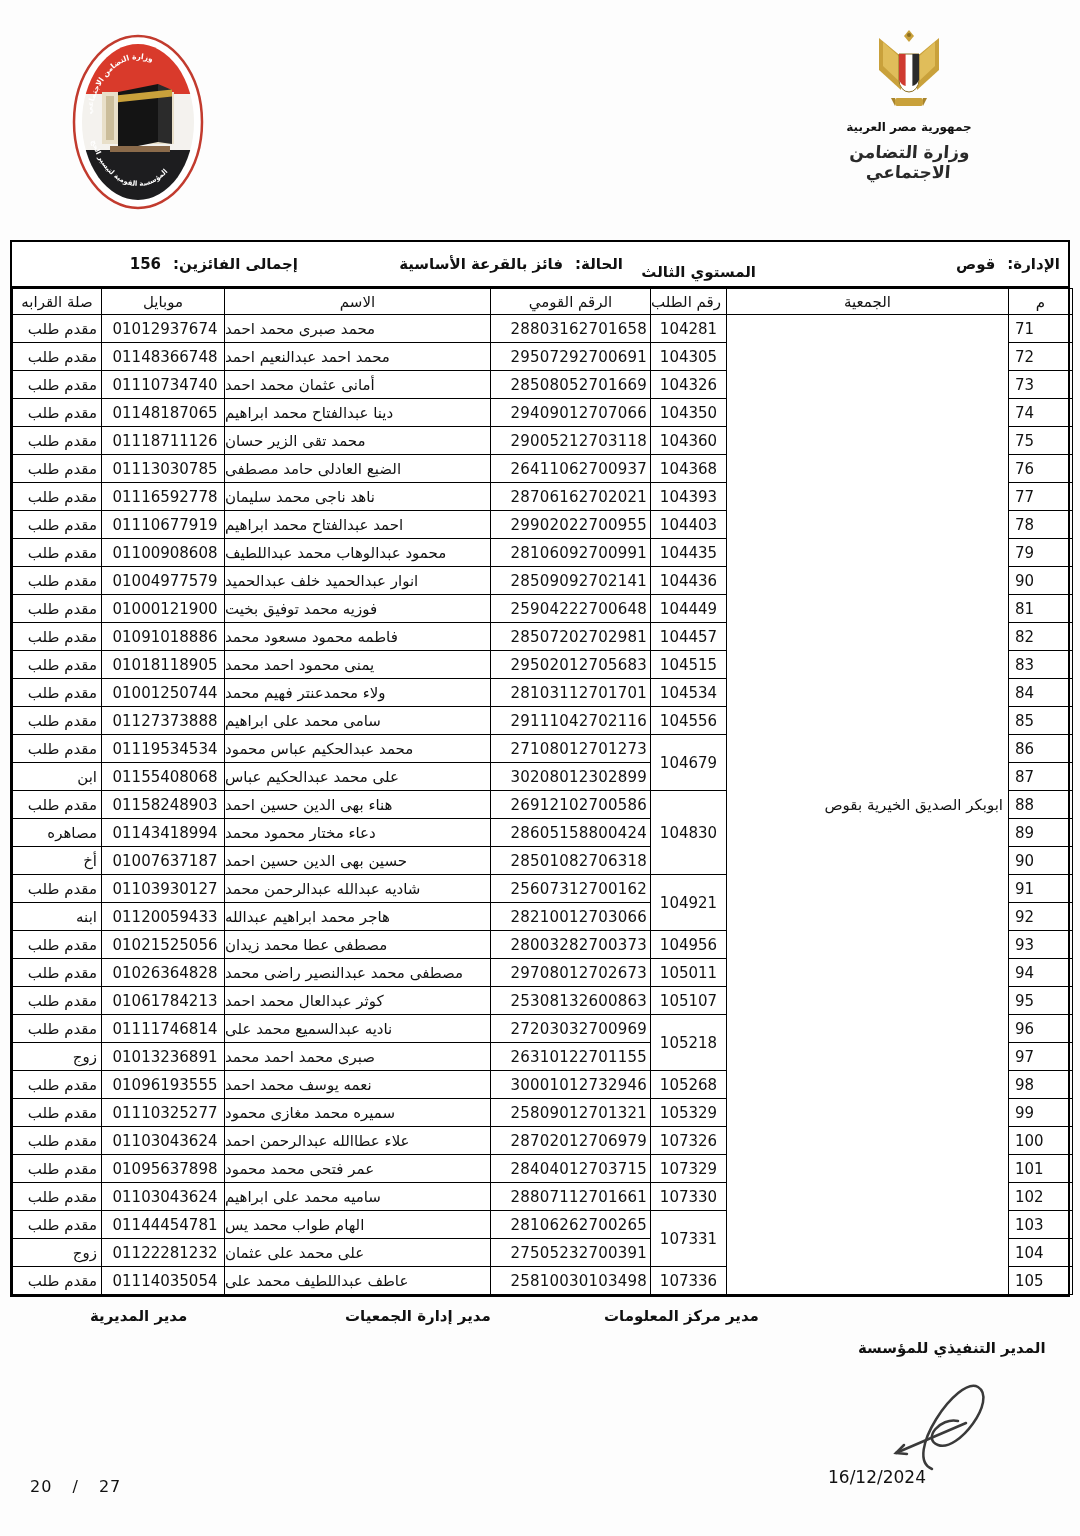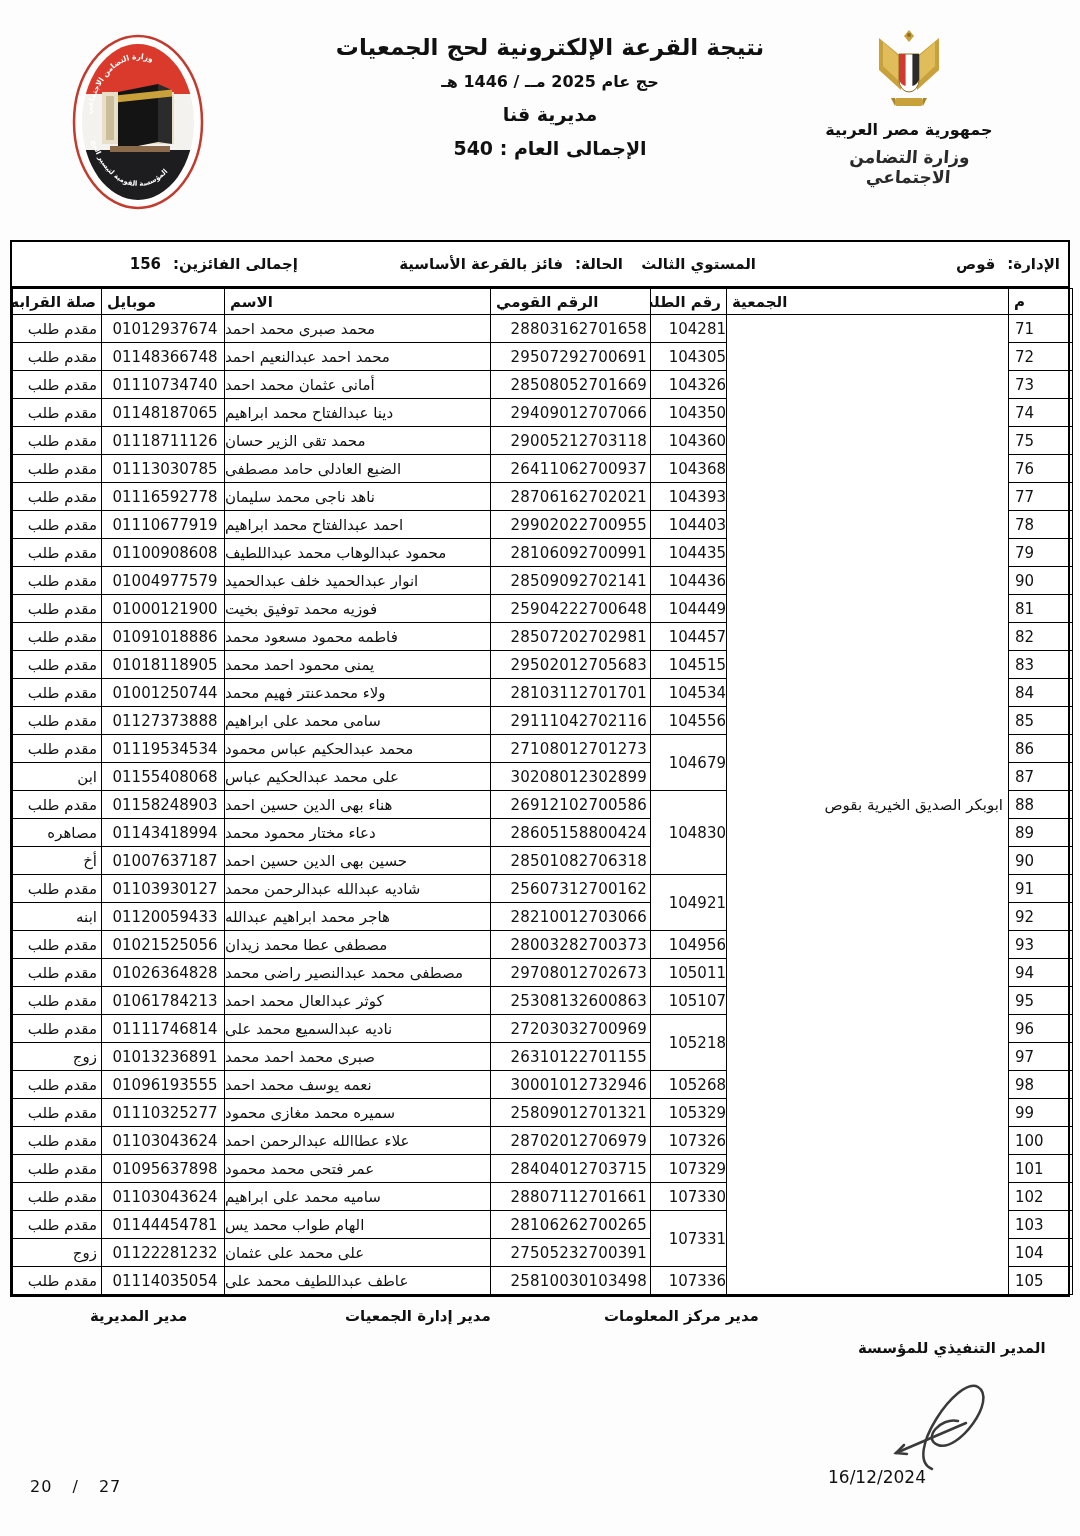--- a/index.html
+++ b/index.html
@@ -10,40 +10,40 @@
 
   
   .hdr { position:absolute; top:0; left:0; width:100%; height:235px; }
   .foundation-logo { position:absolute; left:72px; top:34px; }
   .title-block { position:absolute; left:300px; top:34px; width:500px; text-align:center; direction:rtl; }
   .title-main { font-size:23px; font-weight:bold; margin-bottom:12px; }
   .title-sub  { font-size:16px; font-weight:bold; margin-bottom:12px; }
   .title-dir  { font-size:19px; font-weight:bold; margin-bottom:12px; }
   .title-total{ font-size:19px; font-weight:bold; }
   .gov-block { position:absolute; right:66px; top:28px; width:210px; text-align:center; direction:rtl; }
-  .gov-country { font-size:16px; font-weight:bold; margin-top:4px; letter-spacing:0.5px; }
+  .gov-country { font-size:12px; font-weight:bold; margin-top:4px; letter-spacing:0.5px; }
   .gov-ministry { font-size:17px; font-weight:bold; margin-top:8px; color:#2a2a2a; transform:skewX(-4deg); }
 
   
   .sheet { position:absolute; left:10px; top:240px; width:1060px; border:2px solid #000; background:#fff; }
   .info-bar { position:relative; height:46px; border-bottom:2px solid #000; direction:rtl; font-weight:bold; font-size:15px; }
   .info-item { position:absolute; top:13px; white-space:nowrap; }
   .info-admin { right:8px;text-align:right; }
-  .info-level { right:312px; }
+  .info-level { right:312px;margin-top:8px; }
   .info-status{ right:445px; }
   .info-total { right:770px; }
   .info-item .lbl { margin-left:12px; }
 
   table.results { width:100%; border-collapse:collapse; direction:rtl; table-layout:fixed; }
   table.results th, table.results td { border:1.5px solid #000; overflow:hidden; white-space:nowrap; }
-  table.results th { height:26px; font-size:15px; font-weight:bold; text-align:left; padding:0 5px; }
+  table.results th { height:26px; font-size:15px; font-weight:normal; text-align:center; padding:0 5px; }
   table.results td { height:28px; font-size:15px; vertical-align:middle; }
   .c-index { text-align:left; padding-left:6px; padding-right:8px; font-size:16px; }
   .c-assoc { text-align:right; padding-right:5px; font-size:15px; }
-  .c-req   { text-align:right; font-size:16px; }
+  .c-req   { text-align:center; font-size:16px; }
   .c-nid   { text-align:right; padding-right:3px; font-size:16px; letter-spacing:0.2px; }
   .c-name  { text-align:left; padding-right:4px; font-size:14px; }
   .c-mob   { text-align:center; padding-left:4px; font-size:16px; }
   .c-rel   { text-align:right; padding-right:4px; font-size:14px; }
   .num     { direction:ltr; }
 
   
   .ftr { position:absolute; left:10px; top:1295px; width:1060px; height:235px; direction:rtl; }
   .sig-title { position:absolute; font-weight:bold; font-size:15px; white-space:nowrap; }
   .sig-info  { left:594px; top:12px; }
@@ -89,26 +89,20 @@
         </g>
         <text font-size="7.5" fill="#ffffff" font-weight="bold">
           <textPath href="#arcTop" startOffset="8%">وزارة التضامن الاجتماعي</textPath>
         </text>
         <text font-size="7" fill="#ffffff" font-weight="bold">
           <textPath href="#arcBot" startOffset="14%">المؤسسة القومية لتيسير الحج</textPath>
         </text>
       </svg>
     </div>
 
-    <div class="title-block">
-      <div class="title-main">نتيجة القرعة الإلكترونية لحج الجمعيات</div>
-      <div class="title-sub">حج عام 2025 مــ / 1446 هـ</div>
-      <div class="title-dir">مديرية قنا</div>
-      <div class="title-total">الإجمالى العام : 540</div>
-    </div>
 
     <div class="gov-block">
       <svg width="72" height="88" viewBox="0 0 72 88" style="display:block;margin:0 auto;">
 
         <polygon points="6,10 30,30 28,62 6,42" fill="#c9a13b"></polygon>
         <polygon points="66,10 42,30 44,62 66,42" fill="#c9a13b"></polygon>
         <polygon points="10,14 30,32 29,56 10,38" fill="#e0bd5a"></polygon>
         <polygon points="62,14 42,32 43,56 62,38" fill="#e0bd5a"></polygon>
 
         <polygon points="36,2 41,8 36,14 31,8" fill="#c9a13b"></polygon>

